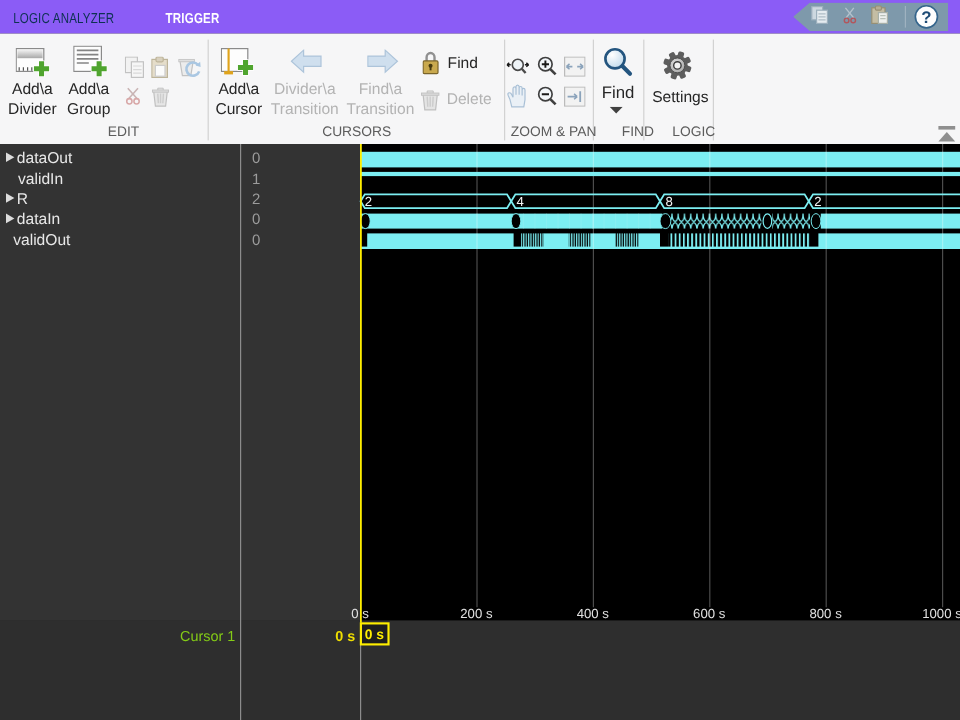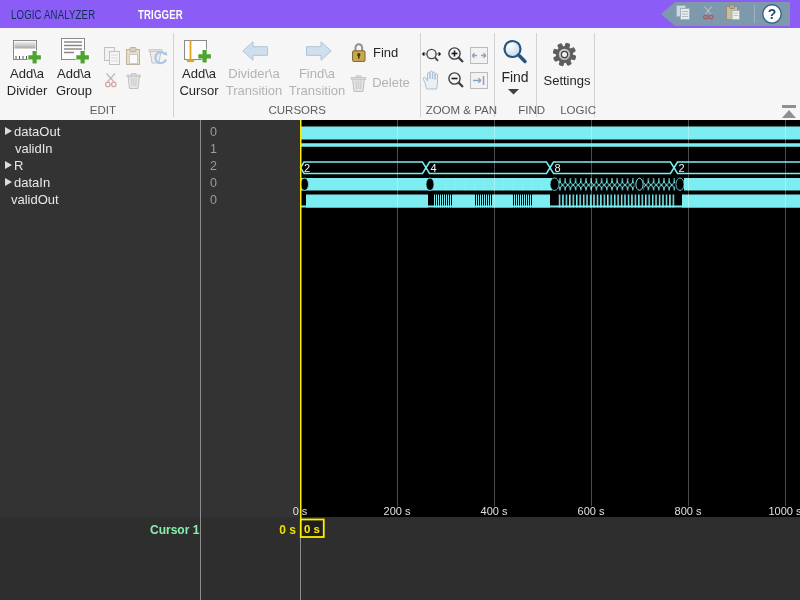--- a/index.html
+++ b/index.html
@@ -402,17 +402,17 @@
     <text x="388" y="395">800 s</text>
     <text x="485" y="395">1000 s</text>
   </g>
 
   <line x1="0.75" y1="0" x2="0.75" y2="399" stroke="#ffee00" stroke-width="1.5"></line>
   <rect x="0.75" y="399.5" width="23" height="17.5" fill="#1e1e1e" stroke="#ffee00" stroke-width="1.8"></rect>
   <text x="12" y="412.5" fill="#ffee00" font-size="11.5" font-weight="bold" text-anchor="middle">0 s</text>
 </svg>
 </div>
 
-<div class="abs" style="left:150px;top:522.5px;width:60px;font-size:12px;font-weight:700;color:#86efac">Cursor 1</div>
+<div class="abs" style="left:150px;top:522.5px;width:60px;font-size:12px;font-weight:400;color:#84cc16">Cursor 1</div>
 <div class="abs" style="left:250px;top:522.5px;width:46px;font-size:12px;font-weight:700;color:#f0df00;text-align:right">0 s</div>
 
 <div class="abs" style="left:782px;top:105px;width:14px;height:3px;background:#8f8f8f"></div>
 <div class="abs" style="left:782px;top:110px;width:0;height:0;border-bottom:8px solid #8f8f8f;border-left:7px solid transparent;border-right:7px solid transparent"></div>
 
 </body></html>

